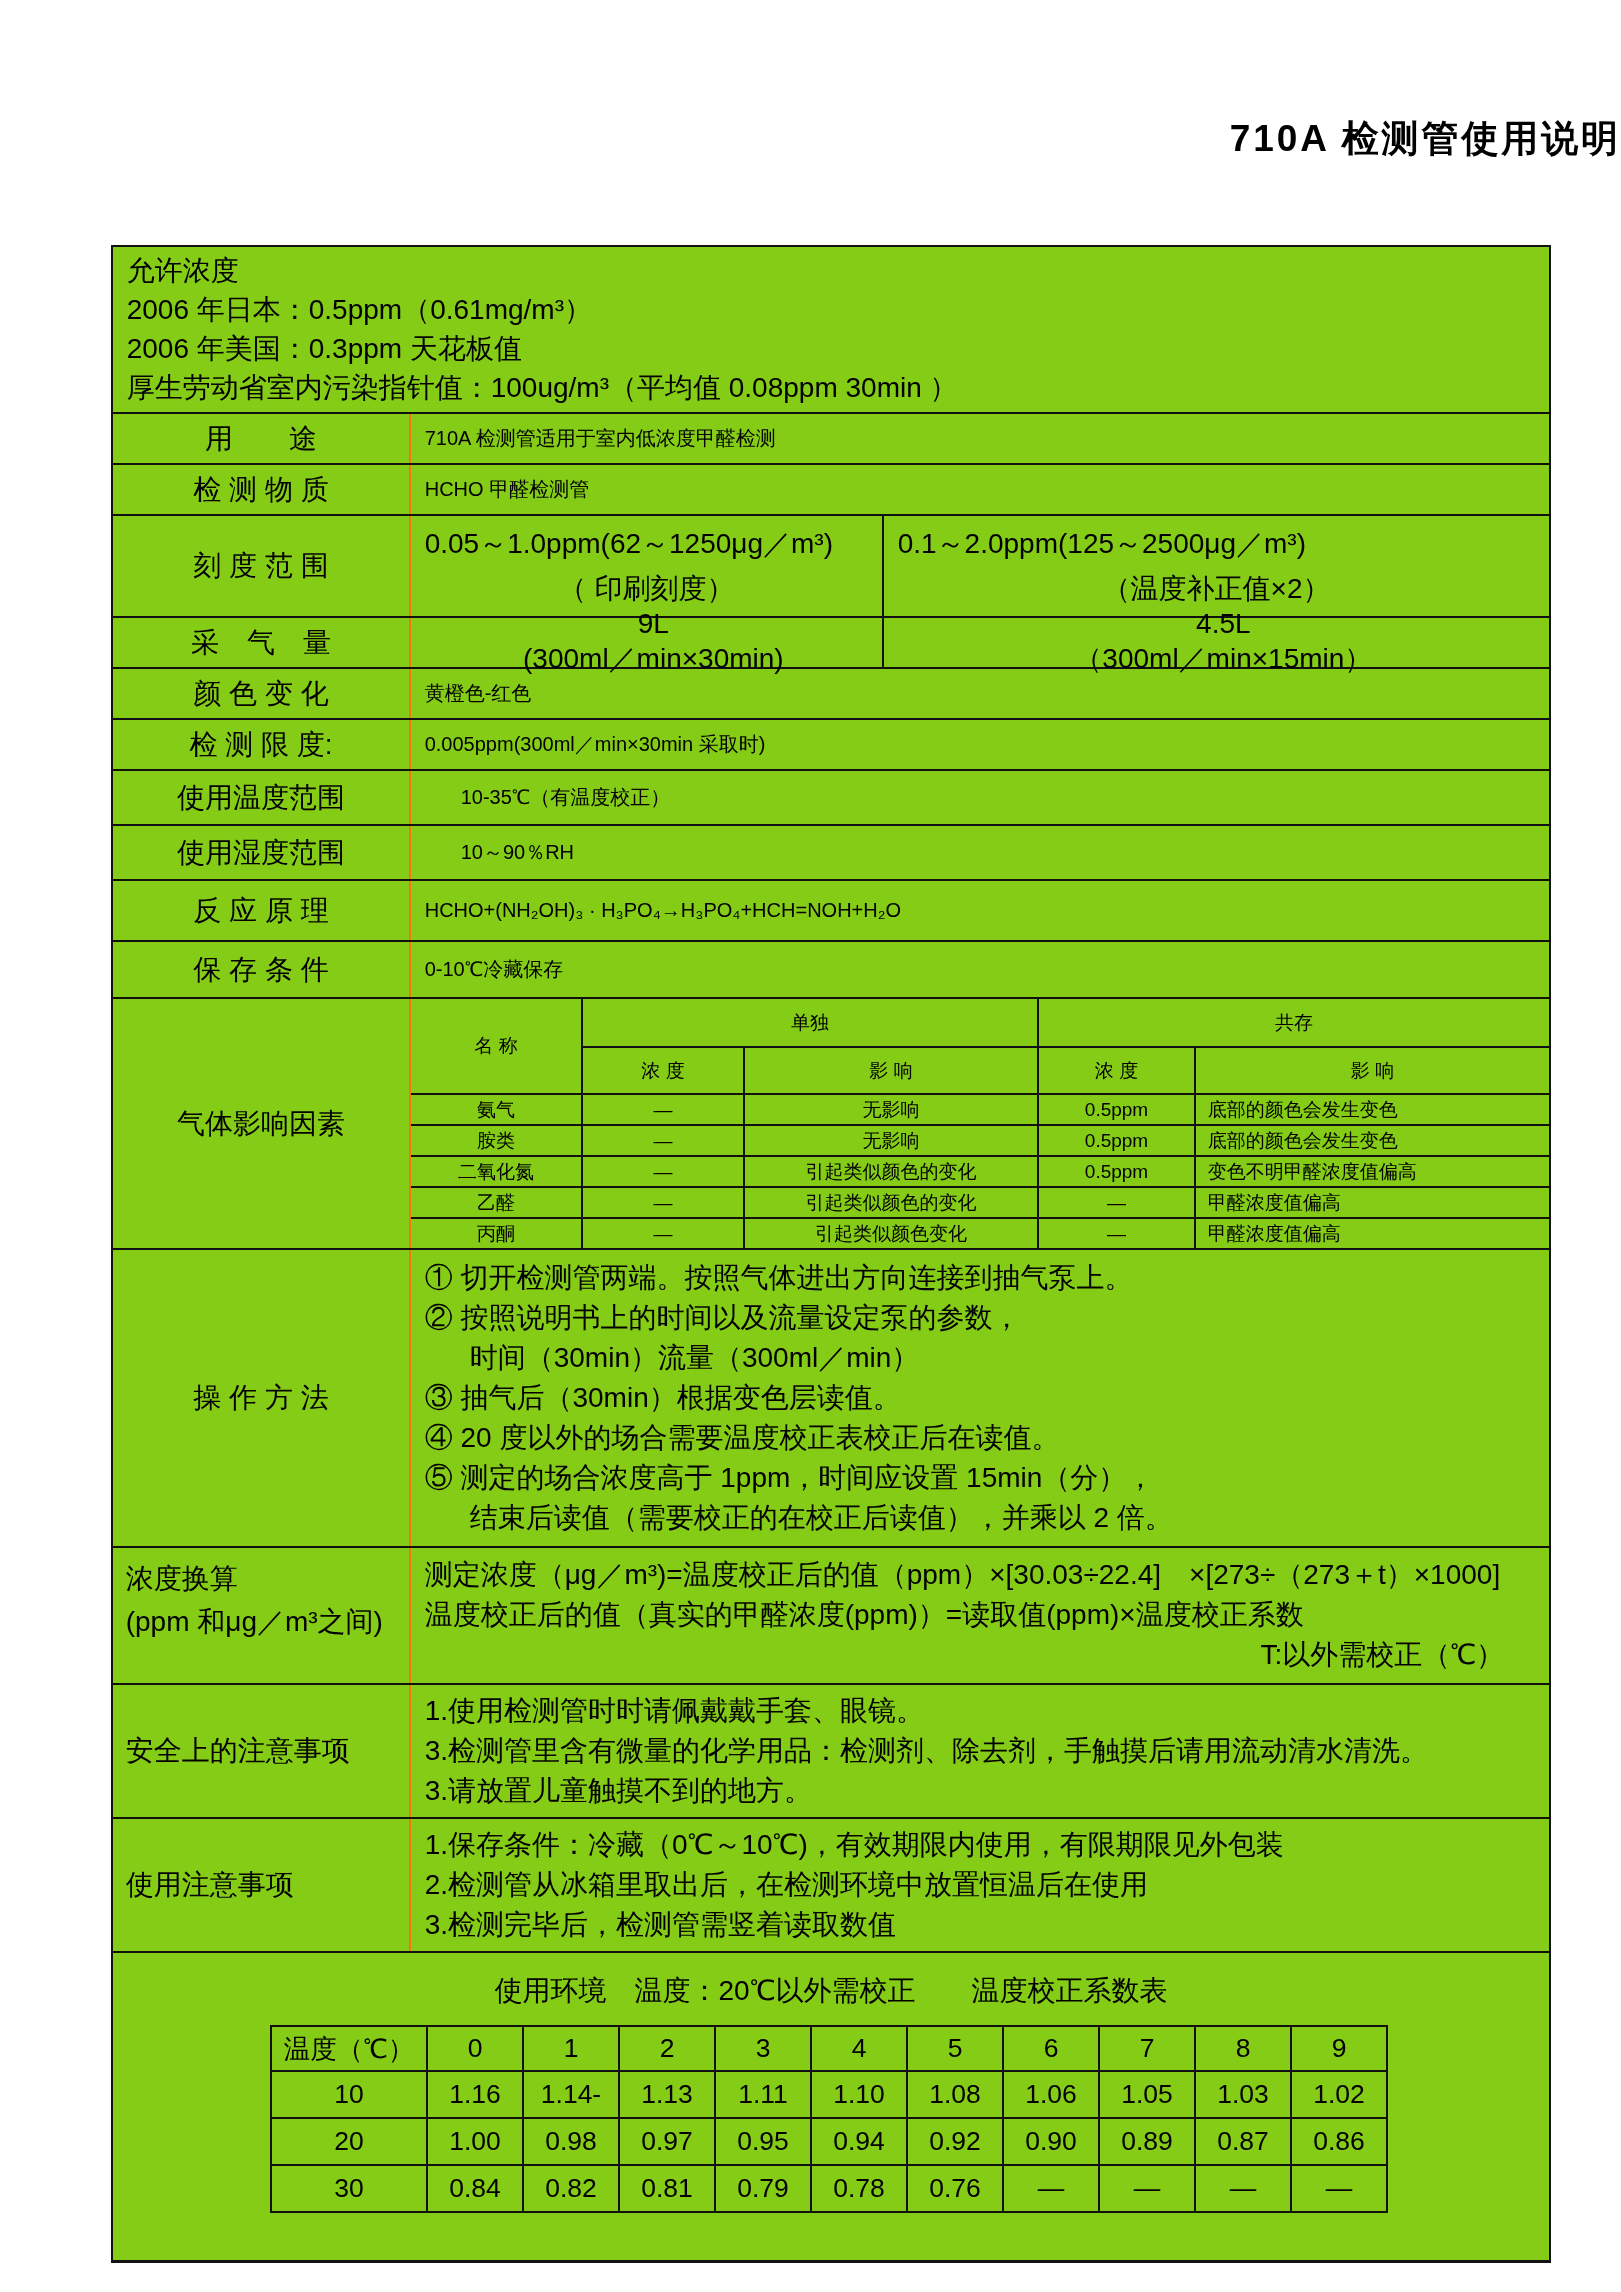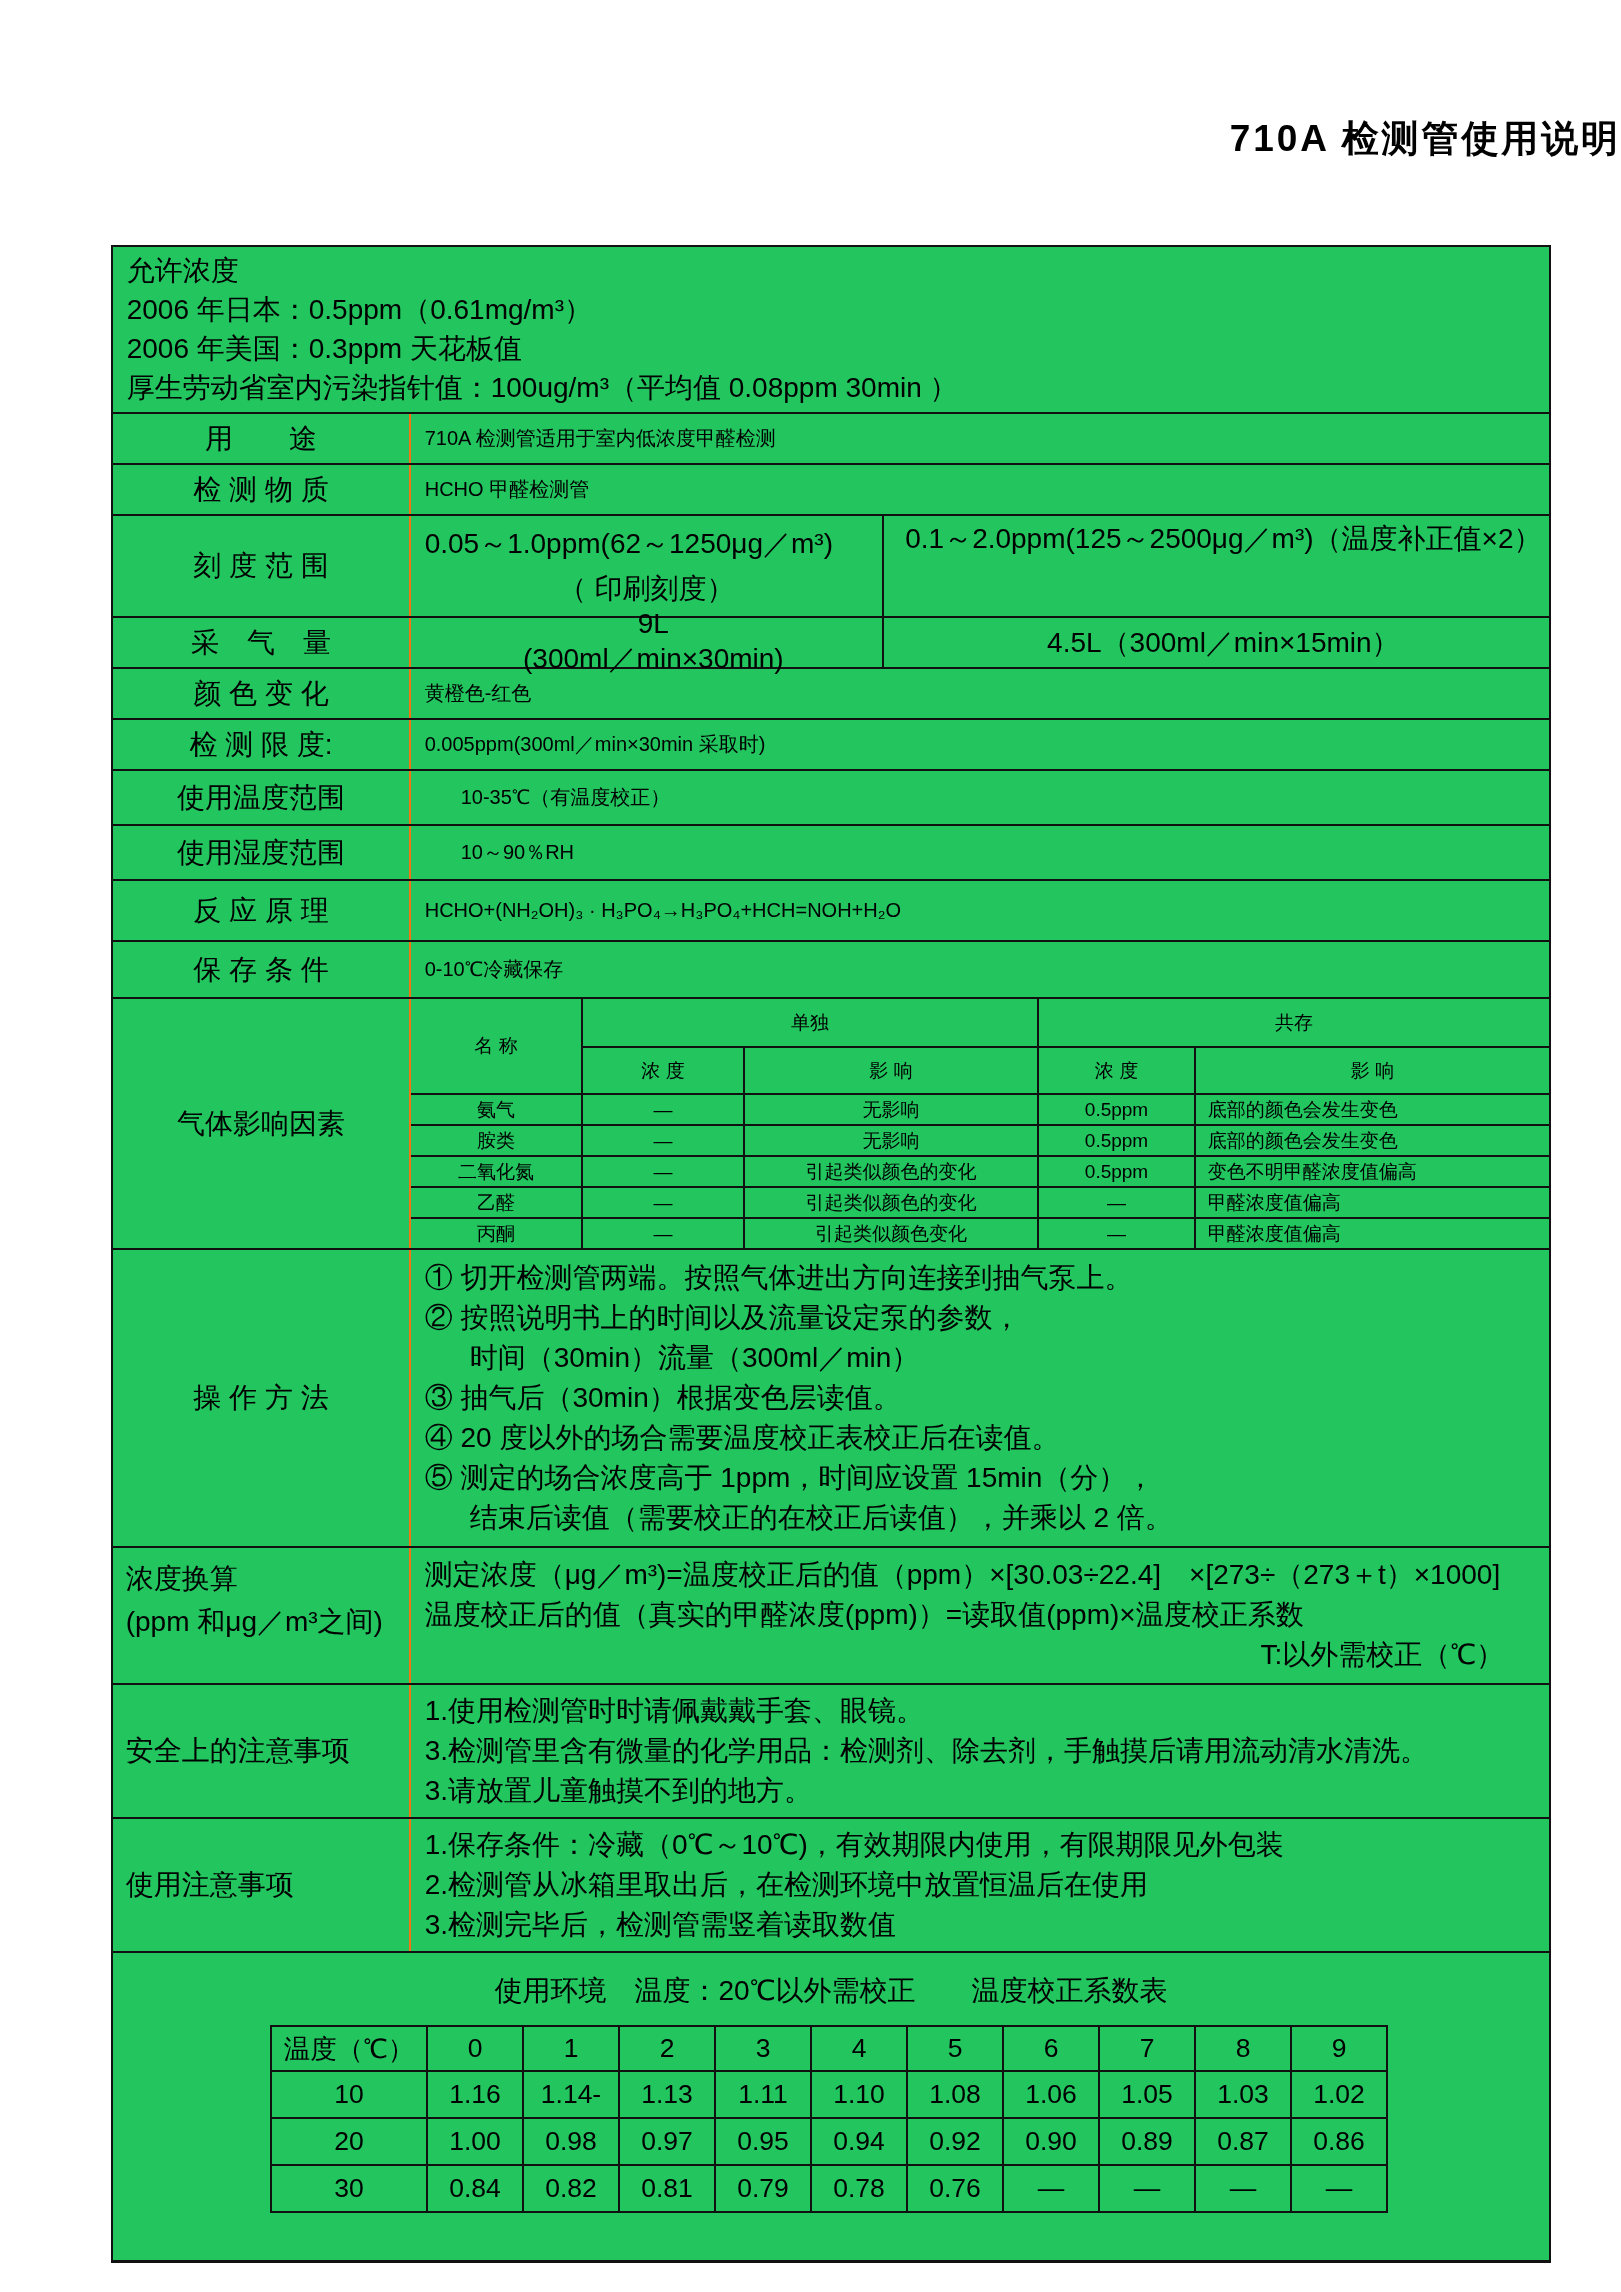--- a/index.html
+++ b/index.html
@@ -16,41 +16,41 @@
     font-size: 37px;
     font-weight: bold;
     letter-spacing: 2.9px;
   }
   .main-table {
     position: absolute;
     left: 111px; top: 245px;
     width: 1440px;
     border: 2.9px solid #111;
     border-bottom-width: 3.9px;
-    background: #22c55e;
+    background: #84cc16;
   }
   .trow { display: flex; border-top: 2px solid #111; }
   .trow:first-child { border-top: none; }
   .lbl {
     width: 298px; flex: 0 0 298px;
     border-right: 2px solid #f97316;
     display: flex; align-items: center; justify-content: center;
     font-size: 28px; text-align: center;
   }
   .lbl.left { justify-content: flex-start; padding-left: 12.7px; text-align: left; }
   .lbl.top { align-items: flex-start; padding-top: 9.8px; flex-direction: column; justify-content: flex-start; }
   .lbl .lbl-line { line-height: 43px; }
   .val {
     flex: 1; display: flex; align-items: center;
     padding-left: 13.7px; font-size: 20px;
   }
   .val2 { flex: 1; display: flex; }
   .half1 { width: 473px; flex: 0 0 473px; border-right: 2px solid #111;
            display: flex; flex-direction: column; justify-content: center; }
-  .half2 { flex: 1; display: flex; flex-direction: row; justify-content: center; }
+  .half2 { flex: 1; display: flex; flex-direction: column; justify-content: center; }
   .half-line1 { font-size: 28px; padding-left: 13.7px; line-height: 45px; }
   .half-line2 { font-size: 28px; text-align: center; line-height: 45px; }
   .half-single { font-size: 28px; padding-left: 13.7px; display: flex; align-items: center; }
   
   .h-allowed { height: 165px; }
   .h52 { height: 51px; }
   .h104 { height: 102px; }
   .h56 { height: 55px; gap: 36px; }
   .h54 { height: 61px; }
   .h58 { height: 57px; }

